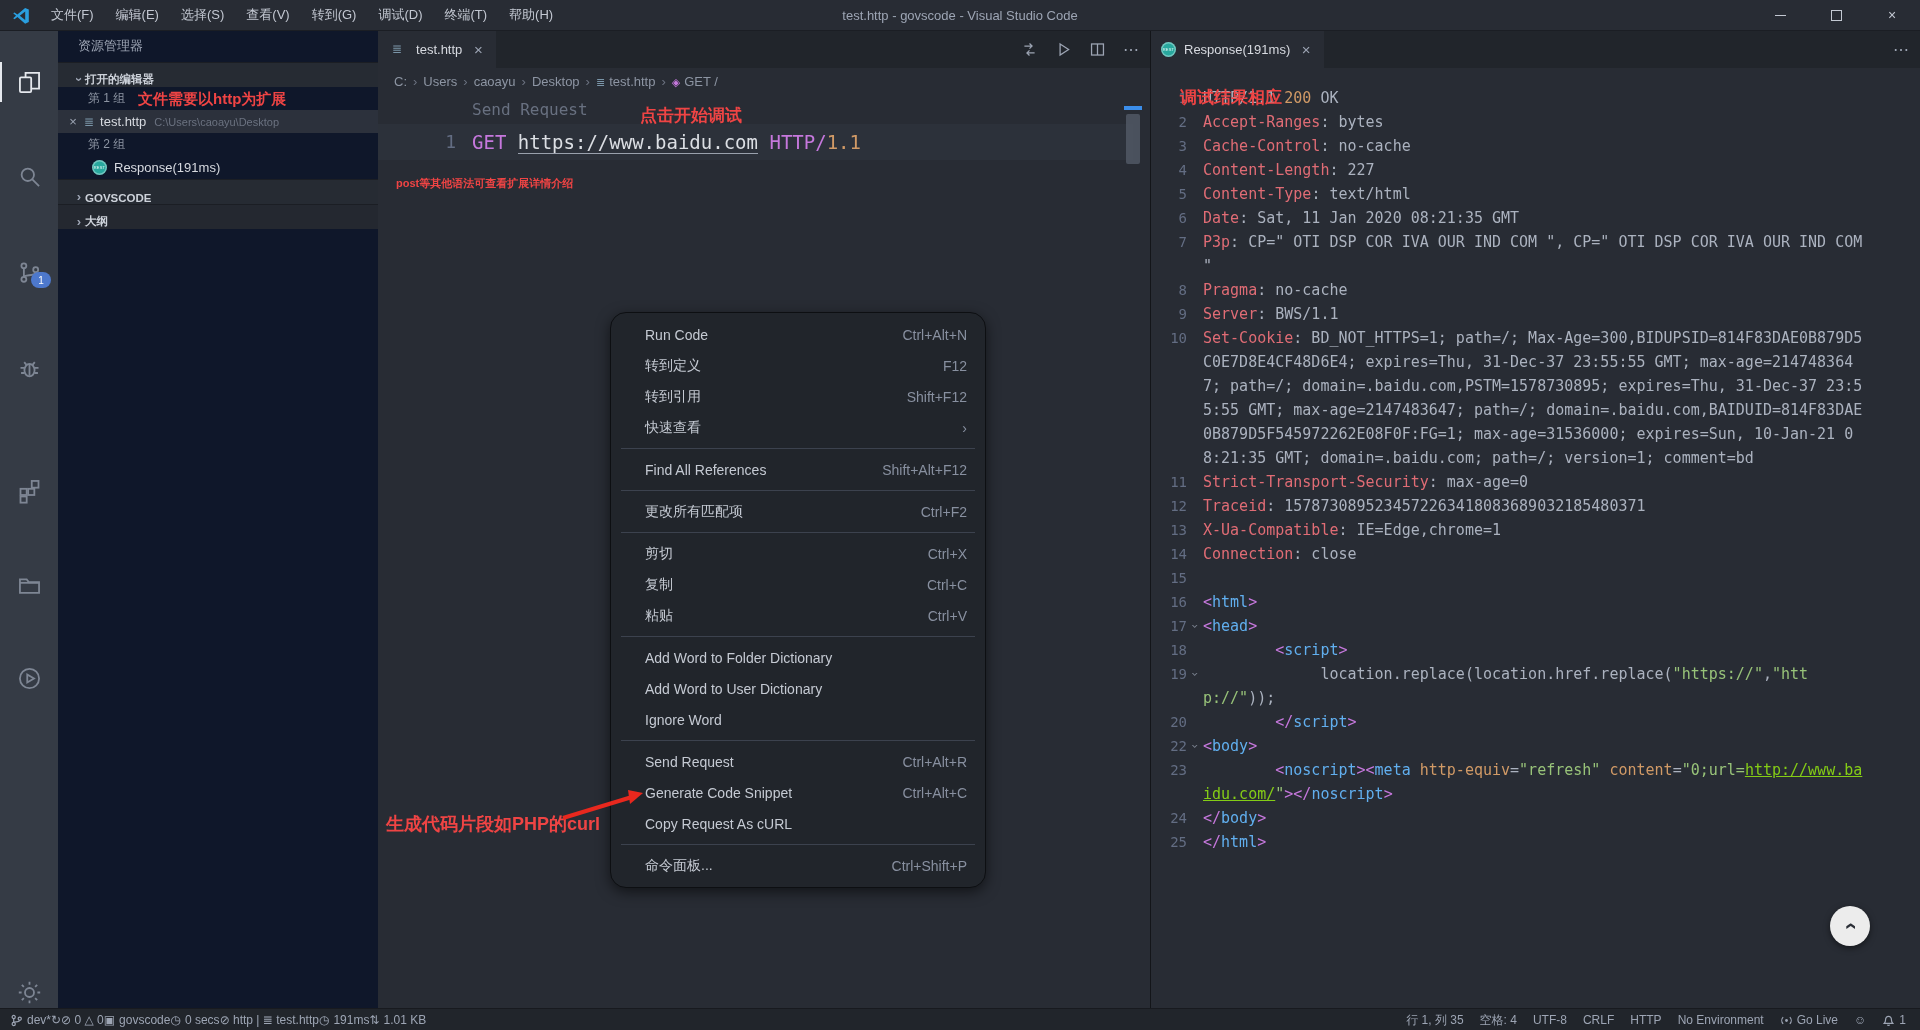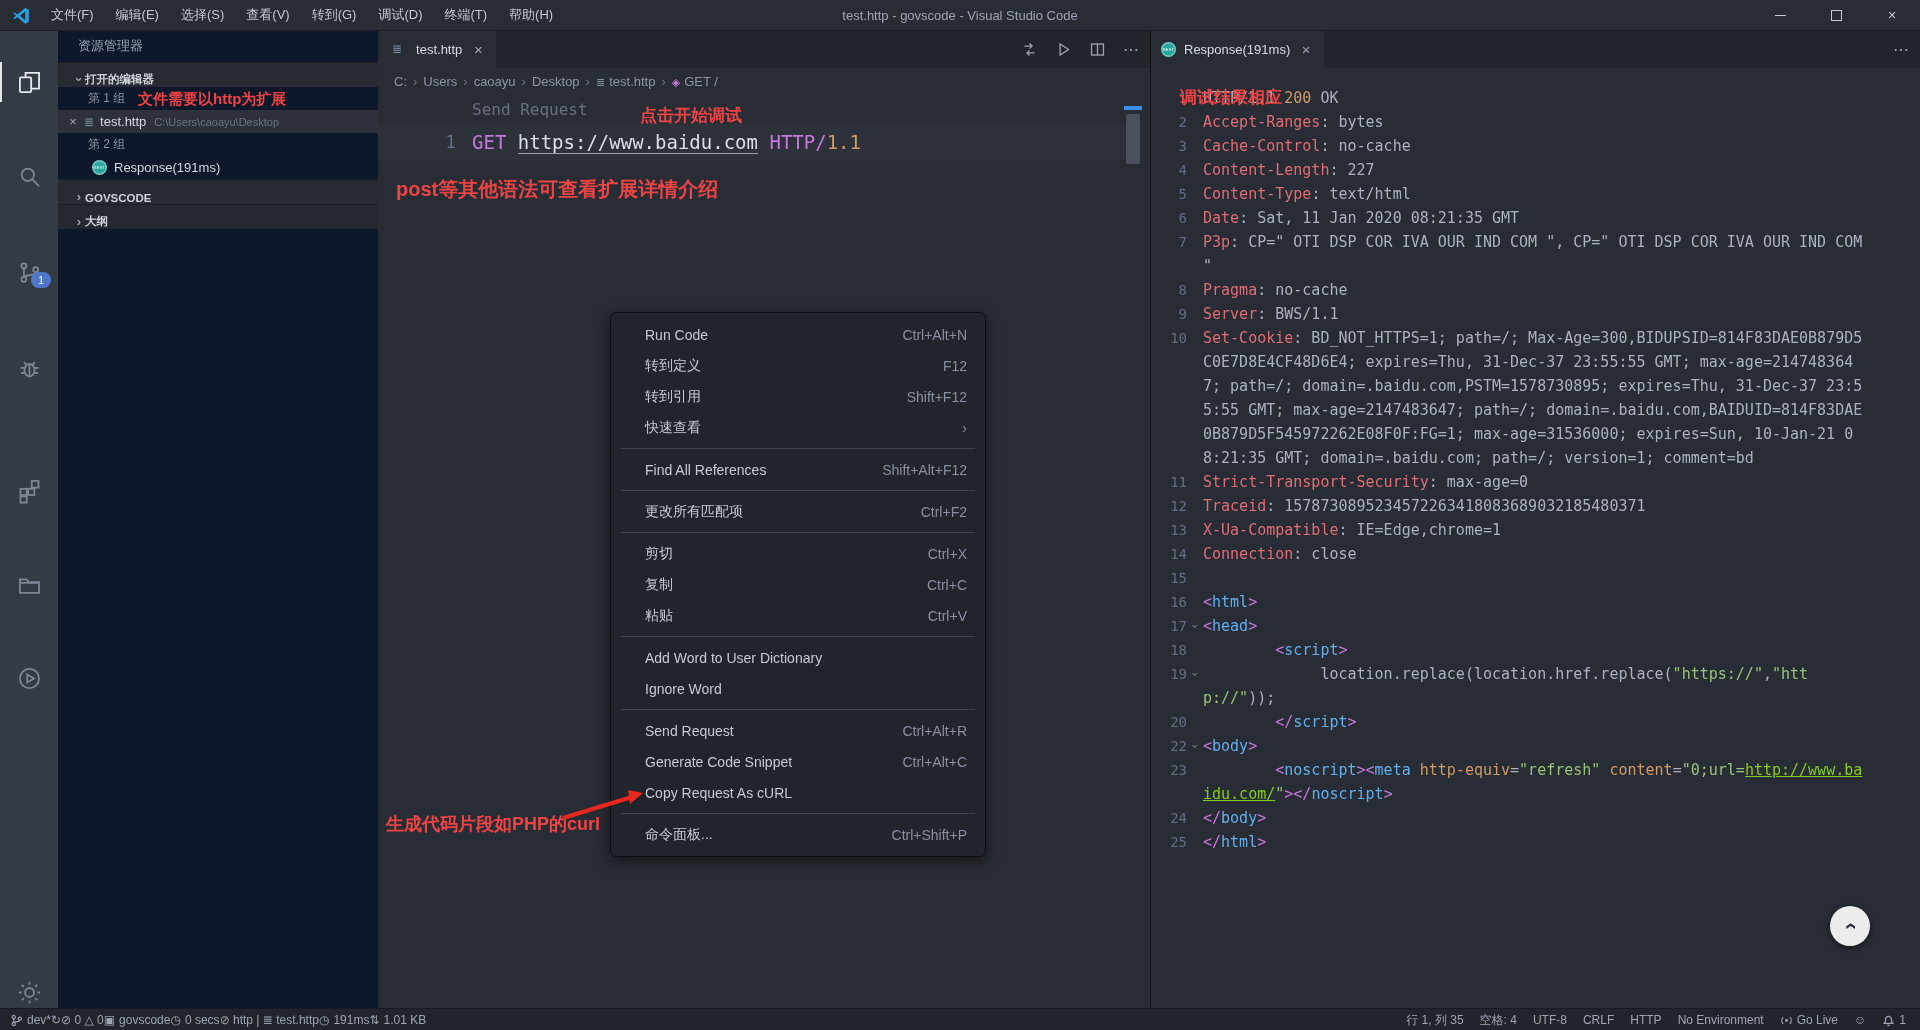--- a/index.html
+++ b/index.html
@@ -92,32 +92,32 @@
   .rln{width:36px;text-align:right;color:#636d83;flex:none;font-size:14px;}
   .rfold{width:16px;text-align:center;color:#7a828f;flex:none;font-size:12px;}
   .rcode{flex:none;}
 
   #scrolltop{position:absolute;left:1830px;top:906px;width:40px;height:40px;border-radius:50%;background:#ececec;
              display:flex;align-items:center;justify-content:center;z-index:18;box-shadow:0 2px 6px rgba(0,0,0,.5);}
   #scrolltop span{display:inline-block;transform:rotate(-90deg);color:#2b2f37;font-size:22px;font-weight:bold;}
 
   
   #ctxmenu{position:absolute;left:610px;top:312px;width:376px;background:#21252b;border:1px solid #0d0f12;
-           border-radius:6px;box-shadow:0 4px 14px rgba(0,0,0,.55);z-index:50;padding:6px 0;box-sizing:border-box;}
+           border-radius:16px;box-shadow:0 4px 14px rgba(0,0,0,.55);z-index:50;padding:6px 0;box-sizing:border-box;}
   .mi{height:31px;display:flex;align-items:center;font-size:14px;color:#c5cad3;padding:0 18px 0 34px;}
   .mi .milabel{flex:1;}
   .mi .mishort{color:#8890a0;}
   .mi .misub{color:#8890a0;font-size:14px;}
   .msep{height:1px;background:#3c424e;margin:5px 10px;}
 
   
   .annot{position:absolute;color:#ef4444;font-weight:bold;z-index:60;white-space:nowrap;}
   #a1{left:138px;top:90px;font-size:15px;}
   #a2{left:640px;top:104px;font-size:17px;}
-  #a3{left:396px;top:176px;font-size:20px;}
+  #a3{left:396px;top:176px;font-size:11px;}
   #a4{left:1180px;top:86px;font-size:17px;}
   #a5{left:386px;top:812px;font-size:18px;}
   #arrow{position:absolute;left:560px;top:784px;z-index:61;}
 
   
   #statusbar{position:absolute;left:0;top:1008px;width:1920px;height:22px;background:#21252b;border-top:1px solid #181a1f;
              display:flex;align-items:center;justify-content:space-between;z-index:30;font-size:12px;color:#9da5b4;}
   #sb-left,#sb-right{display:flex;align-items:center;}
   #sb-left{margin-left:10px;}
   #sb-right{margin-right:14px;gap:16px;}
@@ -373,20 +373,23 @@
       <div class="mi">
         <span class="milabel">复制</span>
         <span class="mishort">Ctrl+C</span>
       </div>
       <div class="mi">
         <span class="milabel">粘贴</span>
         <span class="mishort">Ctrl+V</span>
       </div>
       <div class="msep"></div>
       <div class="mi">
+        <span class="milabel">Add Word to Folder Dictionary</span>
+      </div>
+      <div class="mi">
         <span class="milabel">Add Word to User Dictionary</span>
       </div>
       <div class="mi">
         <span class="milabel">Ignore Word</span>
       </div>
       <div class="msep"></div>
       <div class="mi">
         <span class="milabel">Send Request</span>
         <span class="mishort">Ctrl+Alt+R</span>
       </div>

